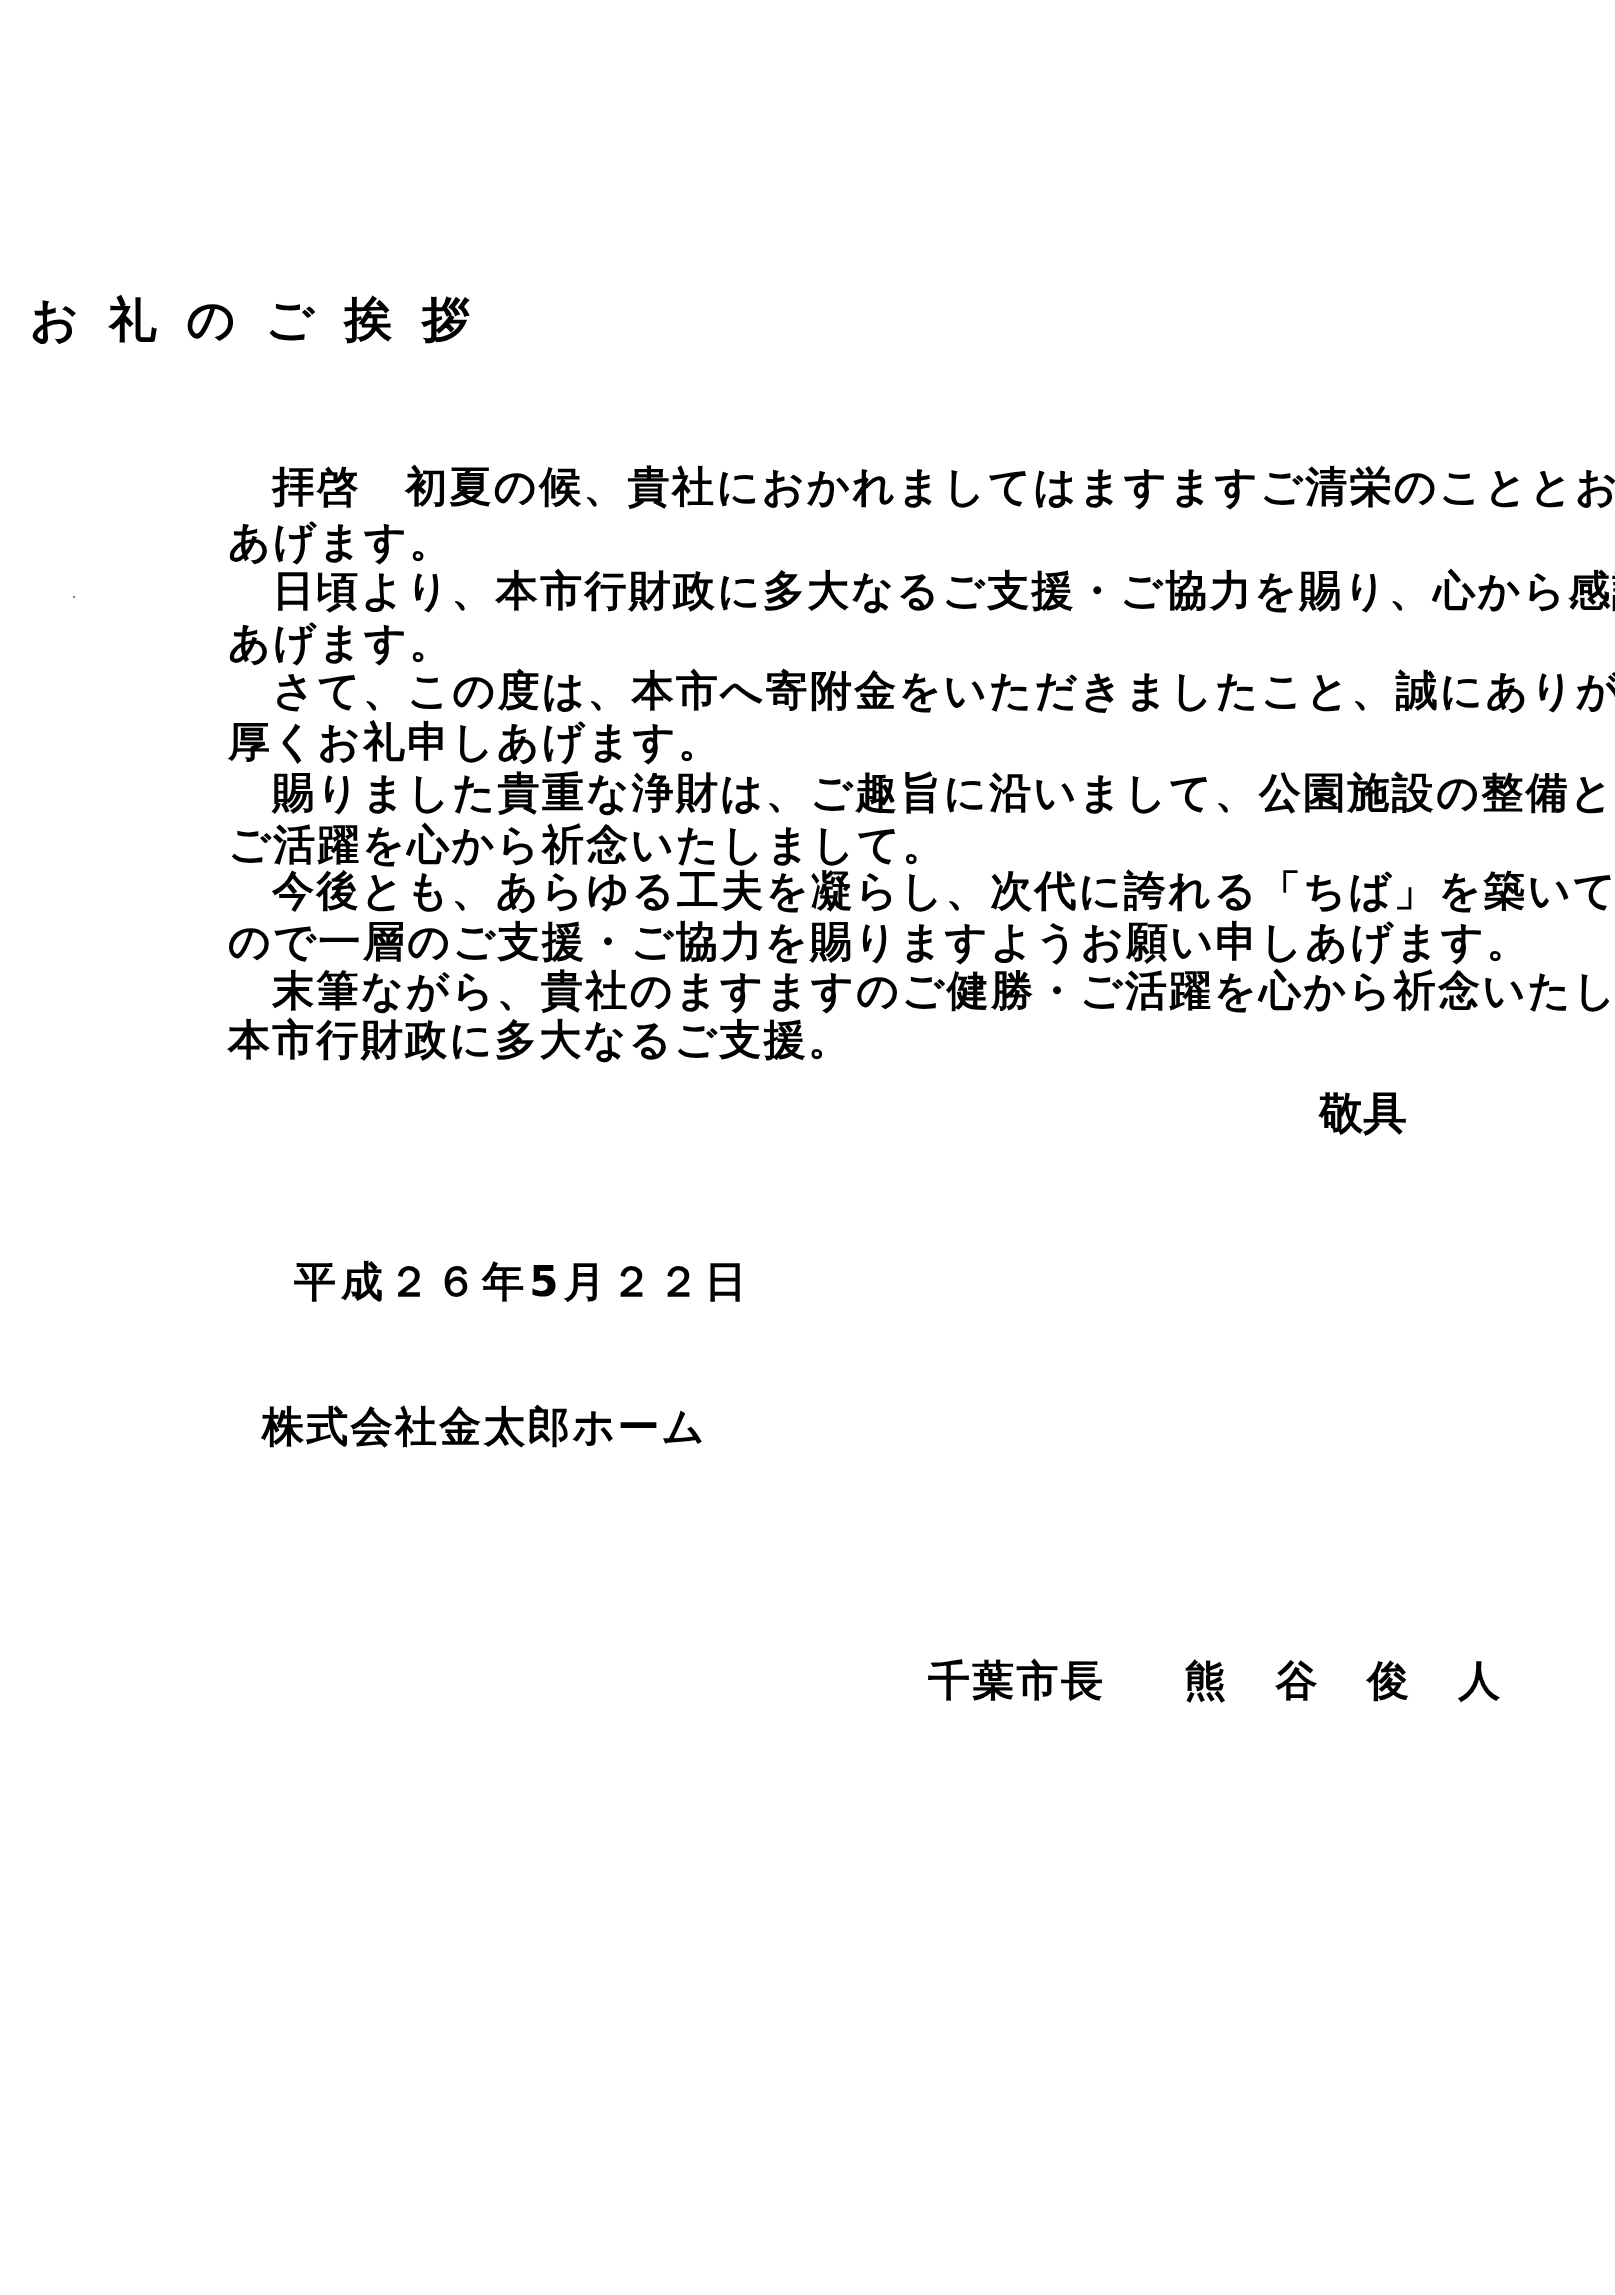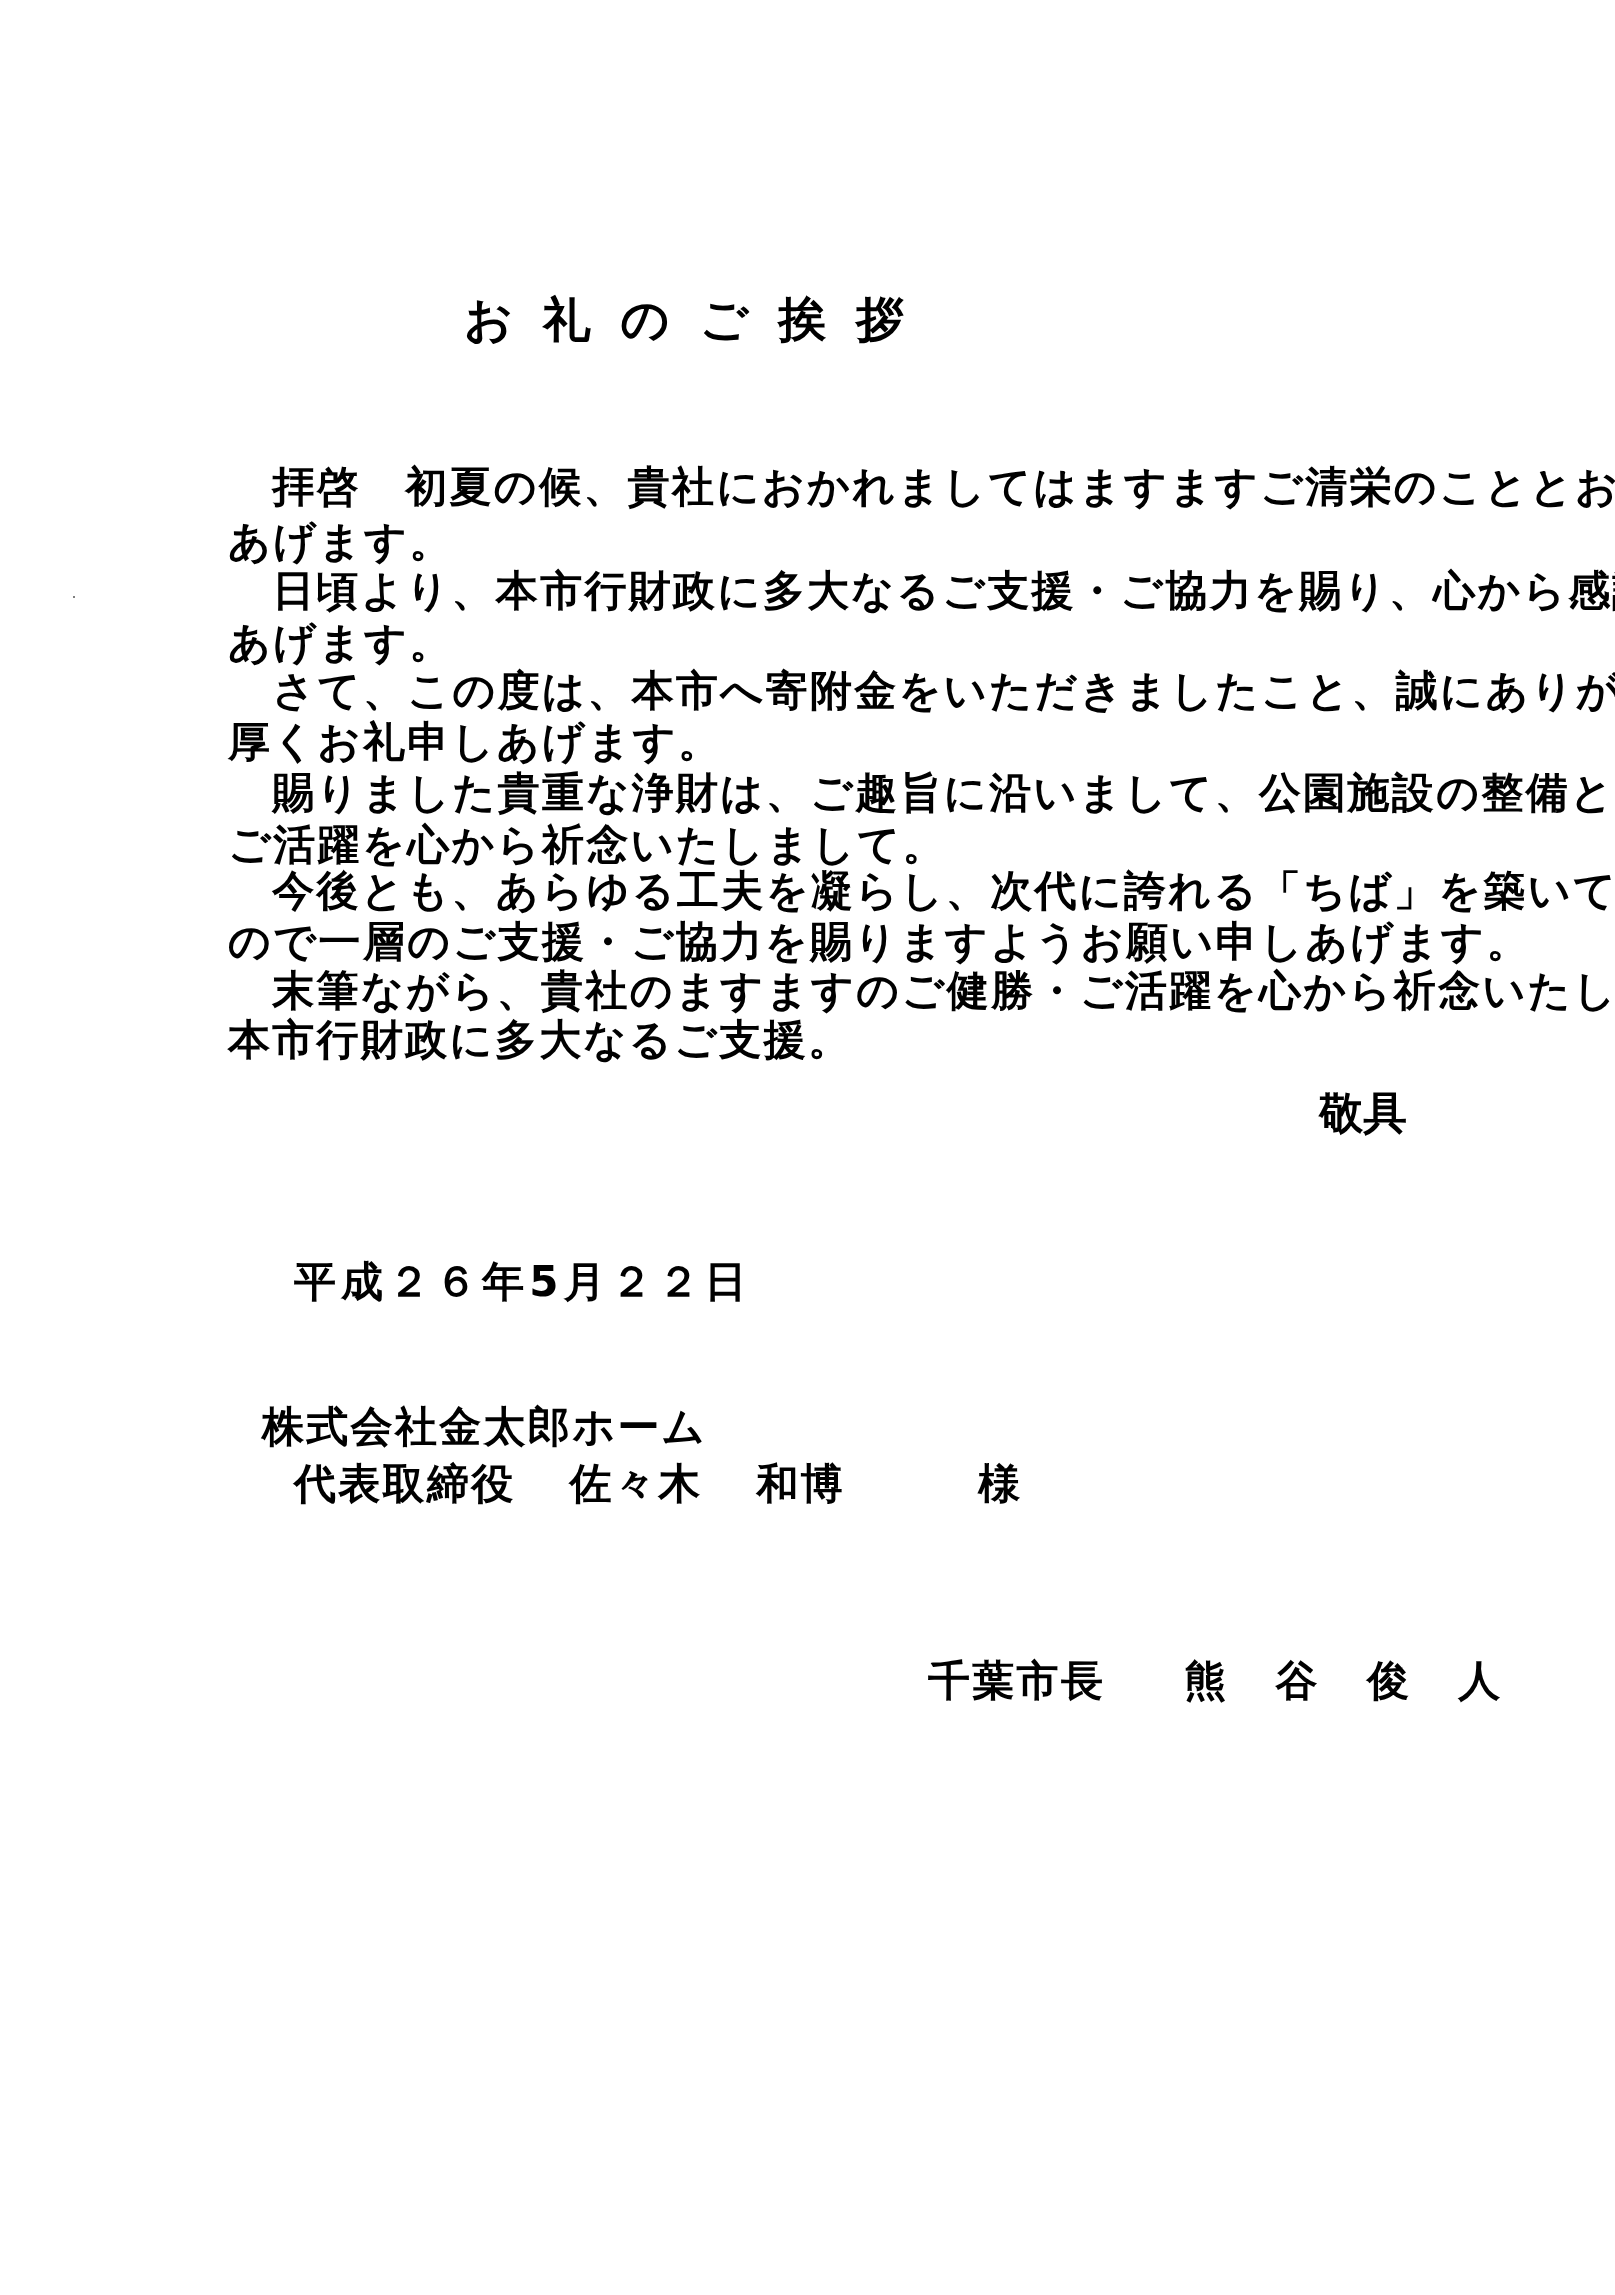--- a/index.html
+++ b/index.html
@@ -1,19 +1,19 @@
 <!DOCTYPE html>
 <html style="font-size:7.9px"><head>
 <meta charset="utf-8">
 <style>
   html, body { margin: 0; padding: 0; background: #ffffff; }
   body { width: 1616px; height: 2295px; position: relative; overflow: hidden;
          font-family: "DejaVu Sans", "Liberation Sans", sans-serif; color: #000; }
   .page { position: absolute; left: 0; top: 0; width: 1616px; height: 2295px; background: #fff; }
-  .title { position: absolute; top: 288px; left: 0; width: 1368px; text-align: center;
+  .title { position: absolute; top: 288px; left: 0; width: 1368px; 
            font-size: 48px; font-weight: bold; letter-spacing: 0.62em; padding-left: 0.62em; box-sizing: border-box;
            font-family: "DejaVu Serif", "Liberation Serif", serif; }
   .line { position: absolute; font-size: 42px; line-height: 1; white-space: nowrap; font-weight: bold;
           letter-spacing: 0.055em; }
   .body-line { left: 228px; width: 1178px; }
   .closing { position: absolute; top: 1084px; right: 209px; font-size: 44px; font-weight: bold; margin-left: 39px; }
   .date { left: 294px; top: 1261px; letter-spacing: 0.12em; }
   .company { left: 262px; top: 1406px; }
   .rep { left: 294px; top: 1463px; }
   .mayor { left: 928px; top: 1660px; }
@@ -42,23 +42,20 @@
   <div class="line body-line" style="top:921px;">ので一層のご支援・ご協力を賜りますようお願い申しあげます。</div>
   <div class="line body-line" style="top:970px;">　末筆ながら、貴社のますますのご健勝・ご活躍を心から祈念いたしまして、</div>
   <div class="line body-line" style="top:1019px;">本市行財政に多大なるご支援。</div>
 
   <div class="closing">敬具</div>
 
   <div class="line date">平成２６年5月２２日</div>
 
   <div class="line company">株式会社金太郎ホーム</div>
 
-  <div class="line rep">
-    <span>代表取締役</span><span class="gap1"></span><span>佐々木</span><span class="gap1"></span><span>和博</span><span class="gap2"></span><span>様</span>
-  </div>
 
   <div class="line mayor spaced">
     <span>千葉市長</span><span class="gap3"></span><span class="ch">熊</span><span class="ch">谷</span><span class="ch">俊</span><span class="ch">人</span>
   </div>
 
   <div class="speck"></div>
 </div>
 
 
 </body></html>

